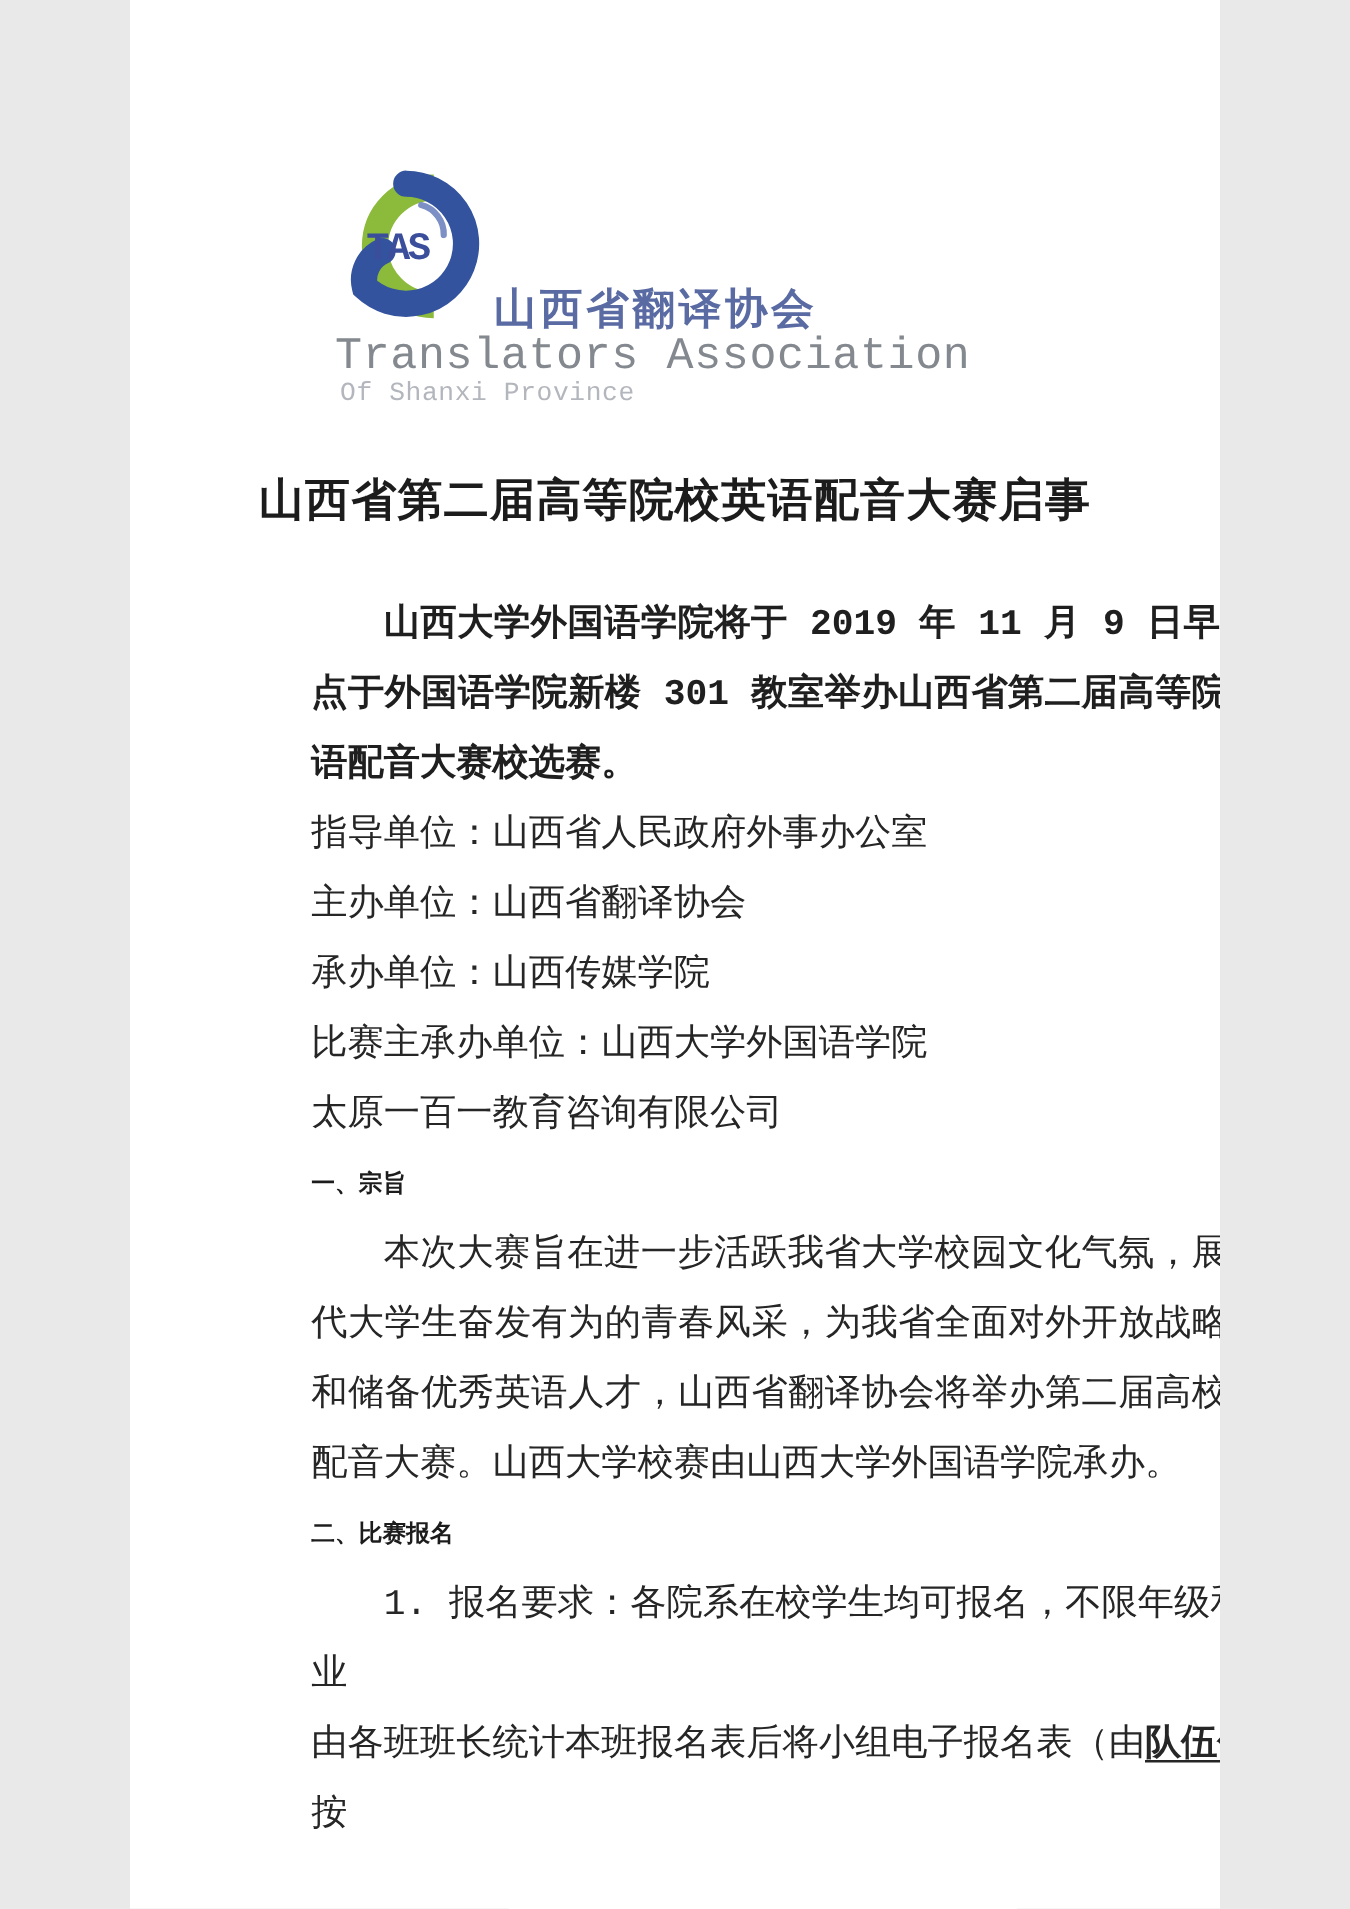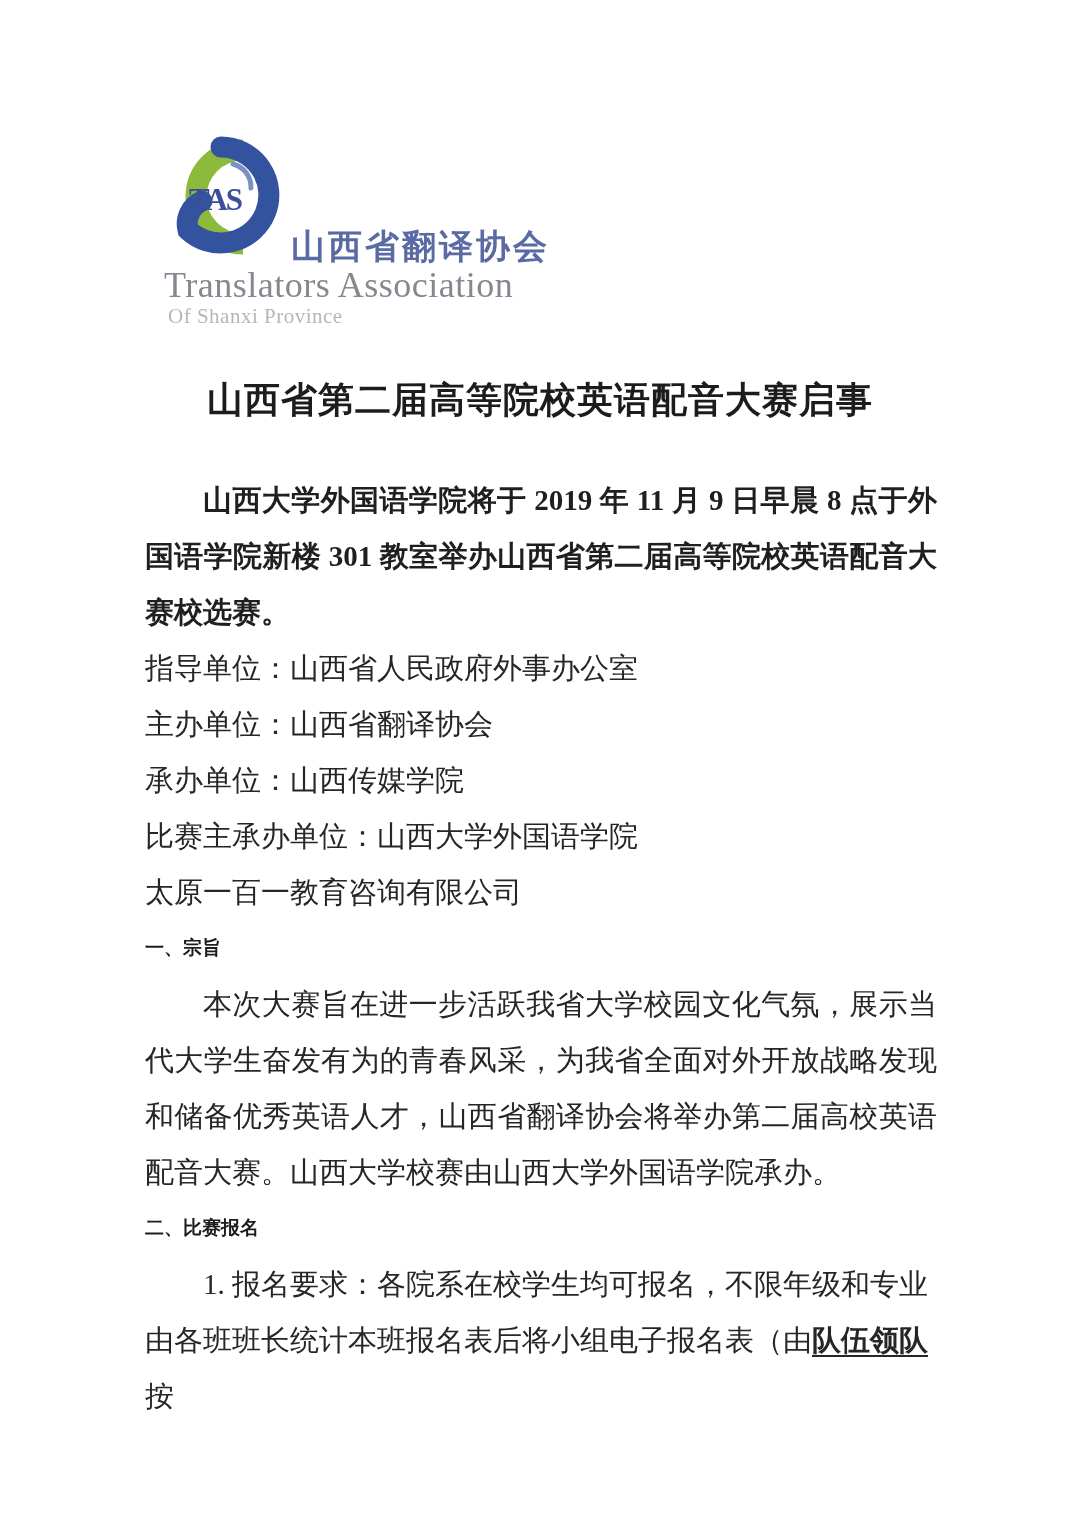--- a/index.html
+++ b/index.html
@@ -1,22 +1,22 @@
 <!DOCTYPE html>
 <html><head>
 <meta charset="utf-8">
 <style>
   html, body { margin: 0; padding: 0; background: #e9e9e9; }
   .page {
     position: relative;
-    width: 1080px;
+    width: 872px;
     height: 1527px;
     margin: 0 auto;
     background: #ffffff;
-    font-family: Liberation Serif, serif;
+    font-family: Liberation Mono, monospace;
     color: #262626;
     overflow: hidden;
   }
 
   
   .logo { position: absolute; left: 163px; top: 128px; width: 430px; height: 200px; }
   .swirl { position: absolute; left: 0; top: 8px; width: 127px; height: 122px; }
   .swirl .arc-green { stroke: #8CBA3B; stroke-width: 21; fill: none; }
   .swirl .arc-blue  { stroke: #33539E; stroke-width: 21; fill: none; stroke-linecap: round; }
   .swirl .arc-lightblue { stroke: #7D90C6; stroke-width: 5; fill: none; stroke-linecap: round; }

